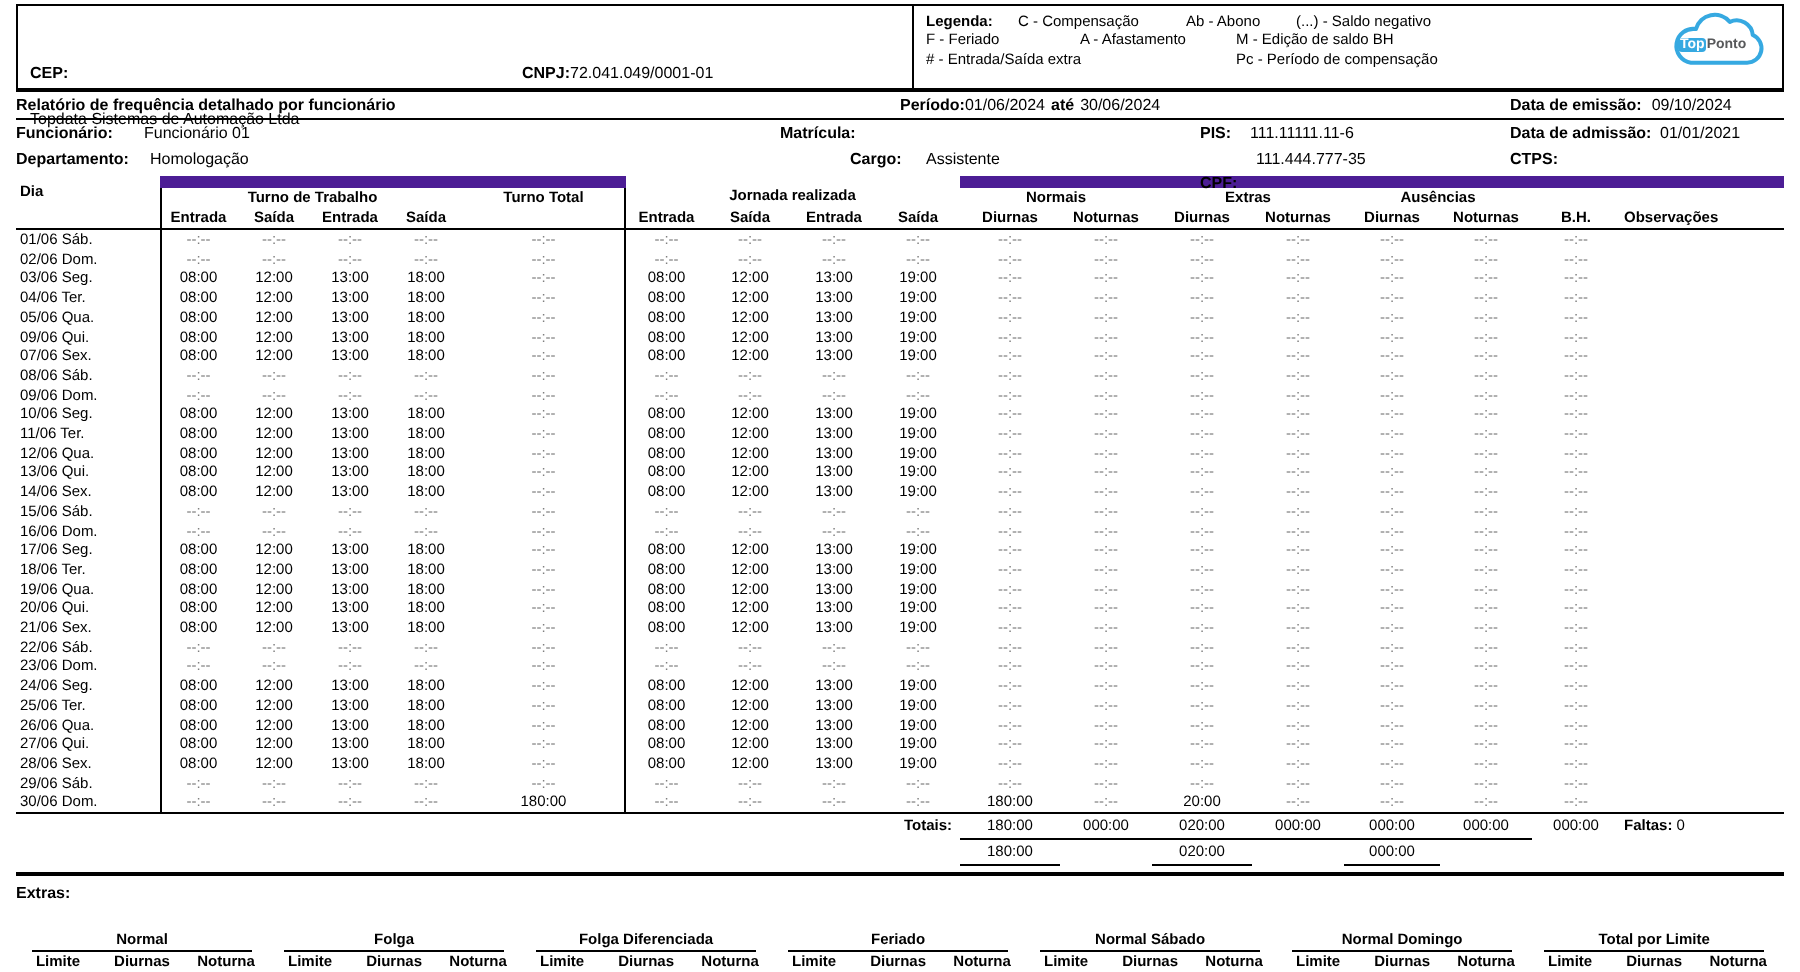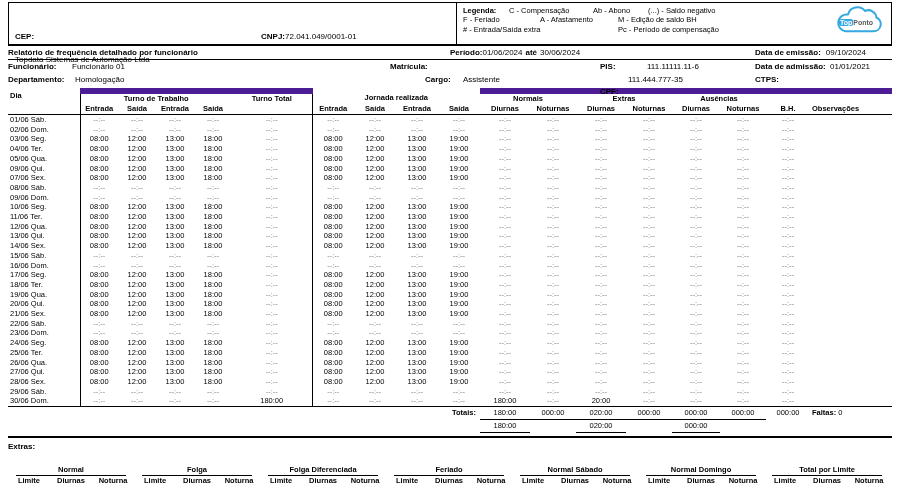--- a/index.html
+++ b/index.html
@@ -28,21 +28,21 @@
   
   .titlebar{position:relative;height:13px;border-top:2px solid #000;border-bottom:1px solid #000;font-size:8px;}
   .titlebar .title{position:absolute;left:0;top:2px;font-weight:bold;}
   .period{position:absolute;left:442px;top:2px;}
   .period .gap{margin:0 3px;}
   .emission{position:absolute;left:747px;top:2px;}
   .emission .val{margin-left:5px;}
   
   .emp{position:relative;height:13px;font-size:8px;}
   .emp span{position:absolute;top:2px;white-space:nowrap;}
-  .e-l1{left:0;} .e-v1{left:64px;text-align:center;} .e-l2{left:382px;} .e-l3{left:592px;} .e-v3{left:639px;text-align:center;} .e-l4{left:747px;} .e-v4{left:822px;}
+  .e-l1{left:0;} .e-v1{left:64px;text-align:center;} .e-l2{left:382px;} .e-l3{left:592px;} .e-v3{left:617px;text-align:center;} .e-l4{left:747px;} .e-v4{left:822px;}
   .f-l1{left:0;} .f-v1{left:67px;} .f-l2{left:417px;} .f-v2{left:455px;} .f-l3{left:592px;margin-top:12px;} .f-v3{left:620px;} .f-l4{left:747px;}
   
   table.main{border-collapse:collapse;table-layout:fixed;width:884px;font-size:7.5px;margin-top:2px;}
   table.main th{padding:0;height:10px;line-height:10px;font-weight:bold;text-align:center;white-space:nowrap;overflow:hidden;}
   table.main td{padding:0;height:9.7px;line-height:9.7px;text-align:center;white-space:nowrap;overflow:hidden;}
   table.main thead{border-bottom:1px solid #000;}
   table.main tbody.rows{border-bottom:1px solid #000;}
   th.dia{vertical-align:top;text-align:left !important;padding-left:2px !important;}
   .left{text-align:left !important;padding-left:2px !important;}
   .right{text-align:right !important;padding-right:4px !important;}

